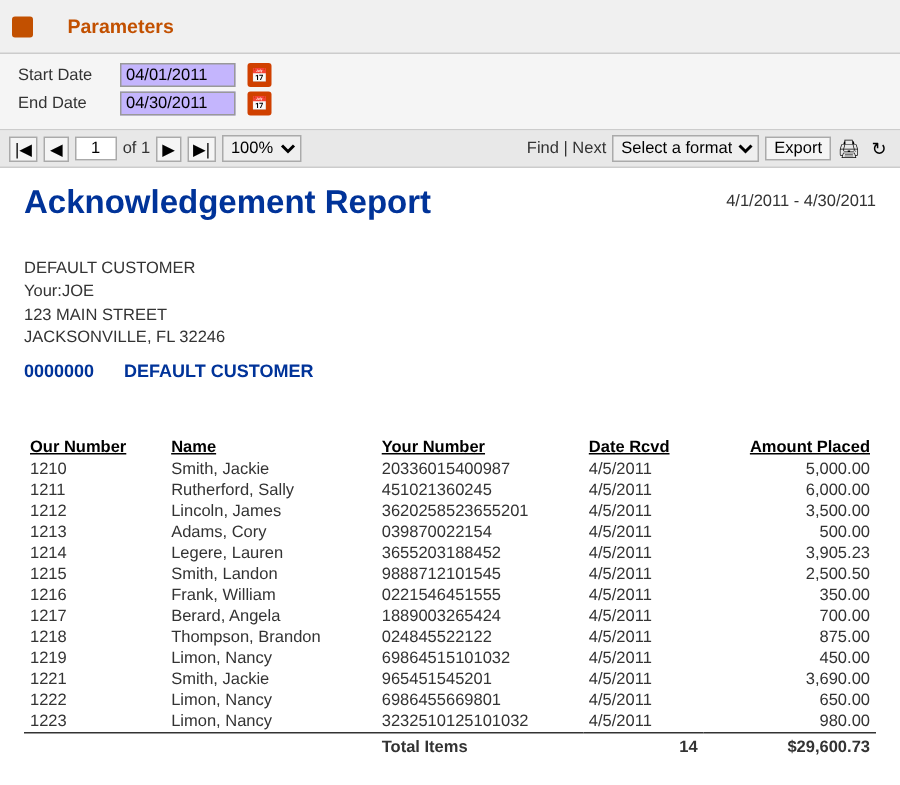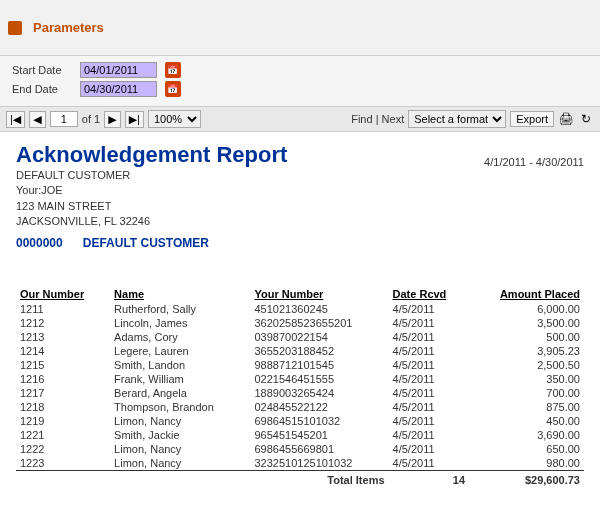--- a/index.html
+++ b/index.html
@@ -2,24 +2,24 @@
 <html><head>
   <meta charset="utf-8">
   <style>
     * { box-sizing: border-box; margin: 0; padding: 0; }
     body { font-family: Arial, sans-serif; font-size: 12px; background: #fff; width: 600px; }
 
     
     .params-bar {
       background: #f0f0f0;
       border-bottom: 1px solid #ccc;
-      padding: 20px 8px;
-      display: flex;
-      align-items: center;
-      gap: 11px;
+      padding: 10px 8px;
+      display: flex;
+      align-items: center;
+      gap: 23px;
     }
     .params-title {
       font-weight: bold;
       font-size: 13px;
       color: #c25000;
       display: flex;
       align-items: center;
       gap: 4px;
     }
     .params-icon {
@@ -117,22 +117,22 @@
     }
 
     
     .report-area {
       padding: 10px 16px;
       background: #fff;
     }
     .report-header {
       display: flex;
       justify-content: space-between;
-      align-items: flex-end;
-      margin-bottom: 0;
+      align-items: flex-start;
+      margin-bottom: 24px;
     }
     .report-title {
       font-size: 22px;
       font-weight: bold;
       color: #003399;
     }
     .report-daterange {
       font-size: 11px;
       color: #333;
       margin-top: 6px;
@@ -175,21 +175,21 @@
     .report-table td {
       padding: 1px 4px;
       color: #333;
     }
     .total-row td {
       border-top: 1px solid #333;
       font-weight: bold;
       padding-top: 3px;
     }
     .total-label {
-      text-align: right;
+      text-align: left;
     }
   </style>
 </head>
 <body>
 
 <div class="params-bar">
   <span class="params-icon"></span>
   <span class="params-title">Parameters</span>
 </div>
 
@@ -256,20 +256,27 @@
     <thead>
       <tr>
         <th>Our Number</th>
         <th>Name</th>
         <th>Your Number</th>
         <th>Date Rcvd</th>
         <th class="right">Amount Placed</th>
       </tr>
     </thead>
     <tbody id="report-tbody">
+    <tr>
+    <td>1210</td>
+    <td>Smith, Jackie</td>
+    <td>20336015400987</td>
+    <td>4/5/2011</td>
+    <td class="right">5,000.00</td>
+  </tr>
         <tr>
     <td>1211</td>
     <td>Rutherford, Sally</td>
     <td>451021360245</td>
     <td>4/5/2011</td>
     <td class="right">6,000.00</td>
   </tr>
         <tr>
     <td>1212</td>
     <td>Lincoln, James</td>

